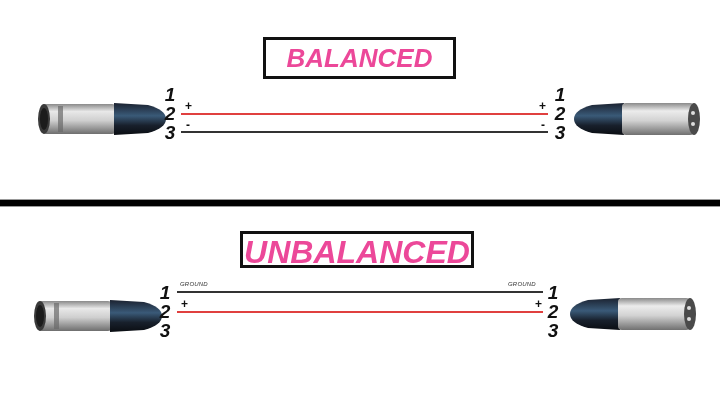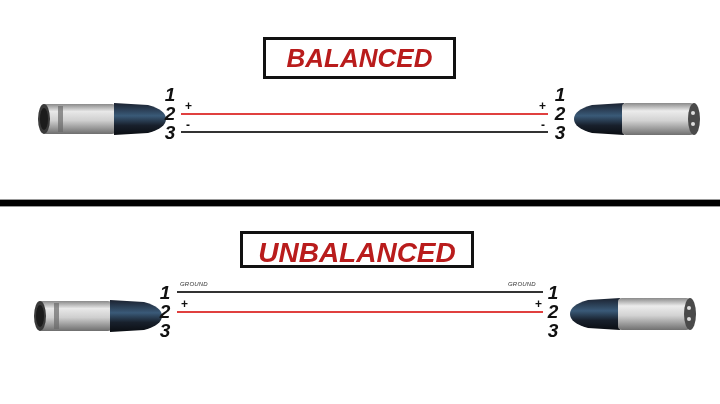--- a/index.html
+++ b/index.html
@@ -1,21 +1,21 @@
 <!DOCTYPE html>
 <html><head>
 <meta charset="utf-8">
 <style>
   html, body { margin: 0; padding: 0; background: #ffffff; }
   body { width: 720px; height: 404px; position: relative; overflow: hidden; font-family: "Liberation Sans", sans-serif; }
   .section { position: absolute; left: 0; width: 720px; }
   .title-box {
     position: absolute; border: 3px solid #111; background: #fff;
     font-family: "Liberation Sans", sans-serif; font-weight: bold; font-style: italic;
-    color: #b91c1c; text-align: center; box-sizing: border-box;
+    color: #ec4899; text-align: center; box-sizing: border-box;
   }
   .pin {
     position: absolute; font-family: "Liberation Sans", sans-serif; font-weight: bold; font-style: italic;
     font-size: 19px; color: #111; line-height: 1; width: 14px; text-align: center;
   }
   .wire { position: absolute; height: 2px; }
   .sign { position: absolute; font-family: "Liberation Sans", sans-serif; font-weight: bold; font-size: 12px; color: #111; line-height: 1; }
   .tiny { position: absolute; font-family: "Liberation Sans", sans-serif; font-style: italic; font-size: 6px; color: #333; letter-spacing: 0.2px; }
   .divider { position: absolute; left: 0; top: 199px; width: 720px; height: 6px; background: #000; border-top: 1px solid #999; border-bottom: 1px solid #999; box-sizing: content-box; }
   .connector { position: absolute; }
@@ -82,21 +82,21 @@
   <div class="wire" style="left:181px;top:131px;width:367px;background:#333;"></div>
   <div class="sign" style="left:185px;top:100px;">+</div>
   <div class="sign" style="left:539px;top:100px;">+</div>
   <div class="sign" style="left:186px;top:119px;">-</div>
   <div class="sign" style="left:541px;top:119px;">-</div>
 </div>
 
 <div class="divider"></div>
 
 <div class="section" style="top:206px;height:198px;">
-  <div class="title-box" style="left:240px;top:25px;width:234px;height:37px;font-size:28px;line-height:37px;">UNBALANCED</div>
+  <div class="title-box" style="left:240px;top:25px;width:234px;height:37px;font-size:32px;line-height:37px;">UNBALANCED</div>
 
   <svg class="connector" style="left:32px;top:87px;" width="132" height="46" viewBox="0 0 132 46">
     <rect x="4" y="8" width="78" height="30" rx="6" fill="url(#silverA)"></rect>
     <ellipse cx="8" cy="23" rx="6" ry="15" fill="#3a3a3a"></ellipse>
     <ellipse cx="8" cy="23" rx="4" ry="11" fill="#1c1c1c"></ellipse>
     <rect x="22" y="10" width="5" height="26" fill="#6a6a6a" opacity="0.7"></rect>
     <path d="M78 7 L112 9 Q130 14 130 23 Q130 32 112 37 L78 39 Z" fill="url(#darkA)"></path>
   </svg>
 
   <svg class="connector" style="left:568px;top:85px;" width="132" height="46" viewBox="0 0 132 46">

